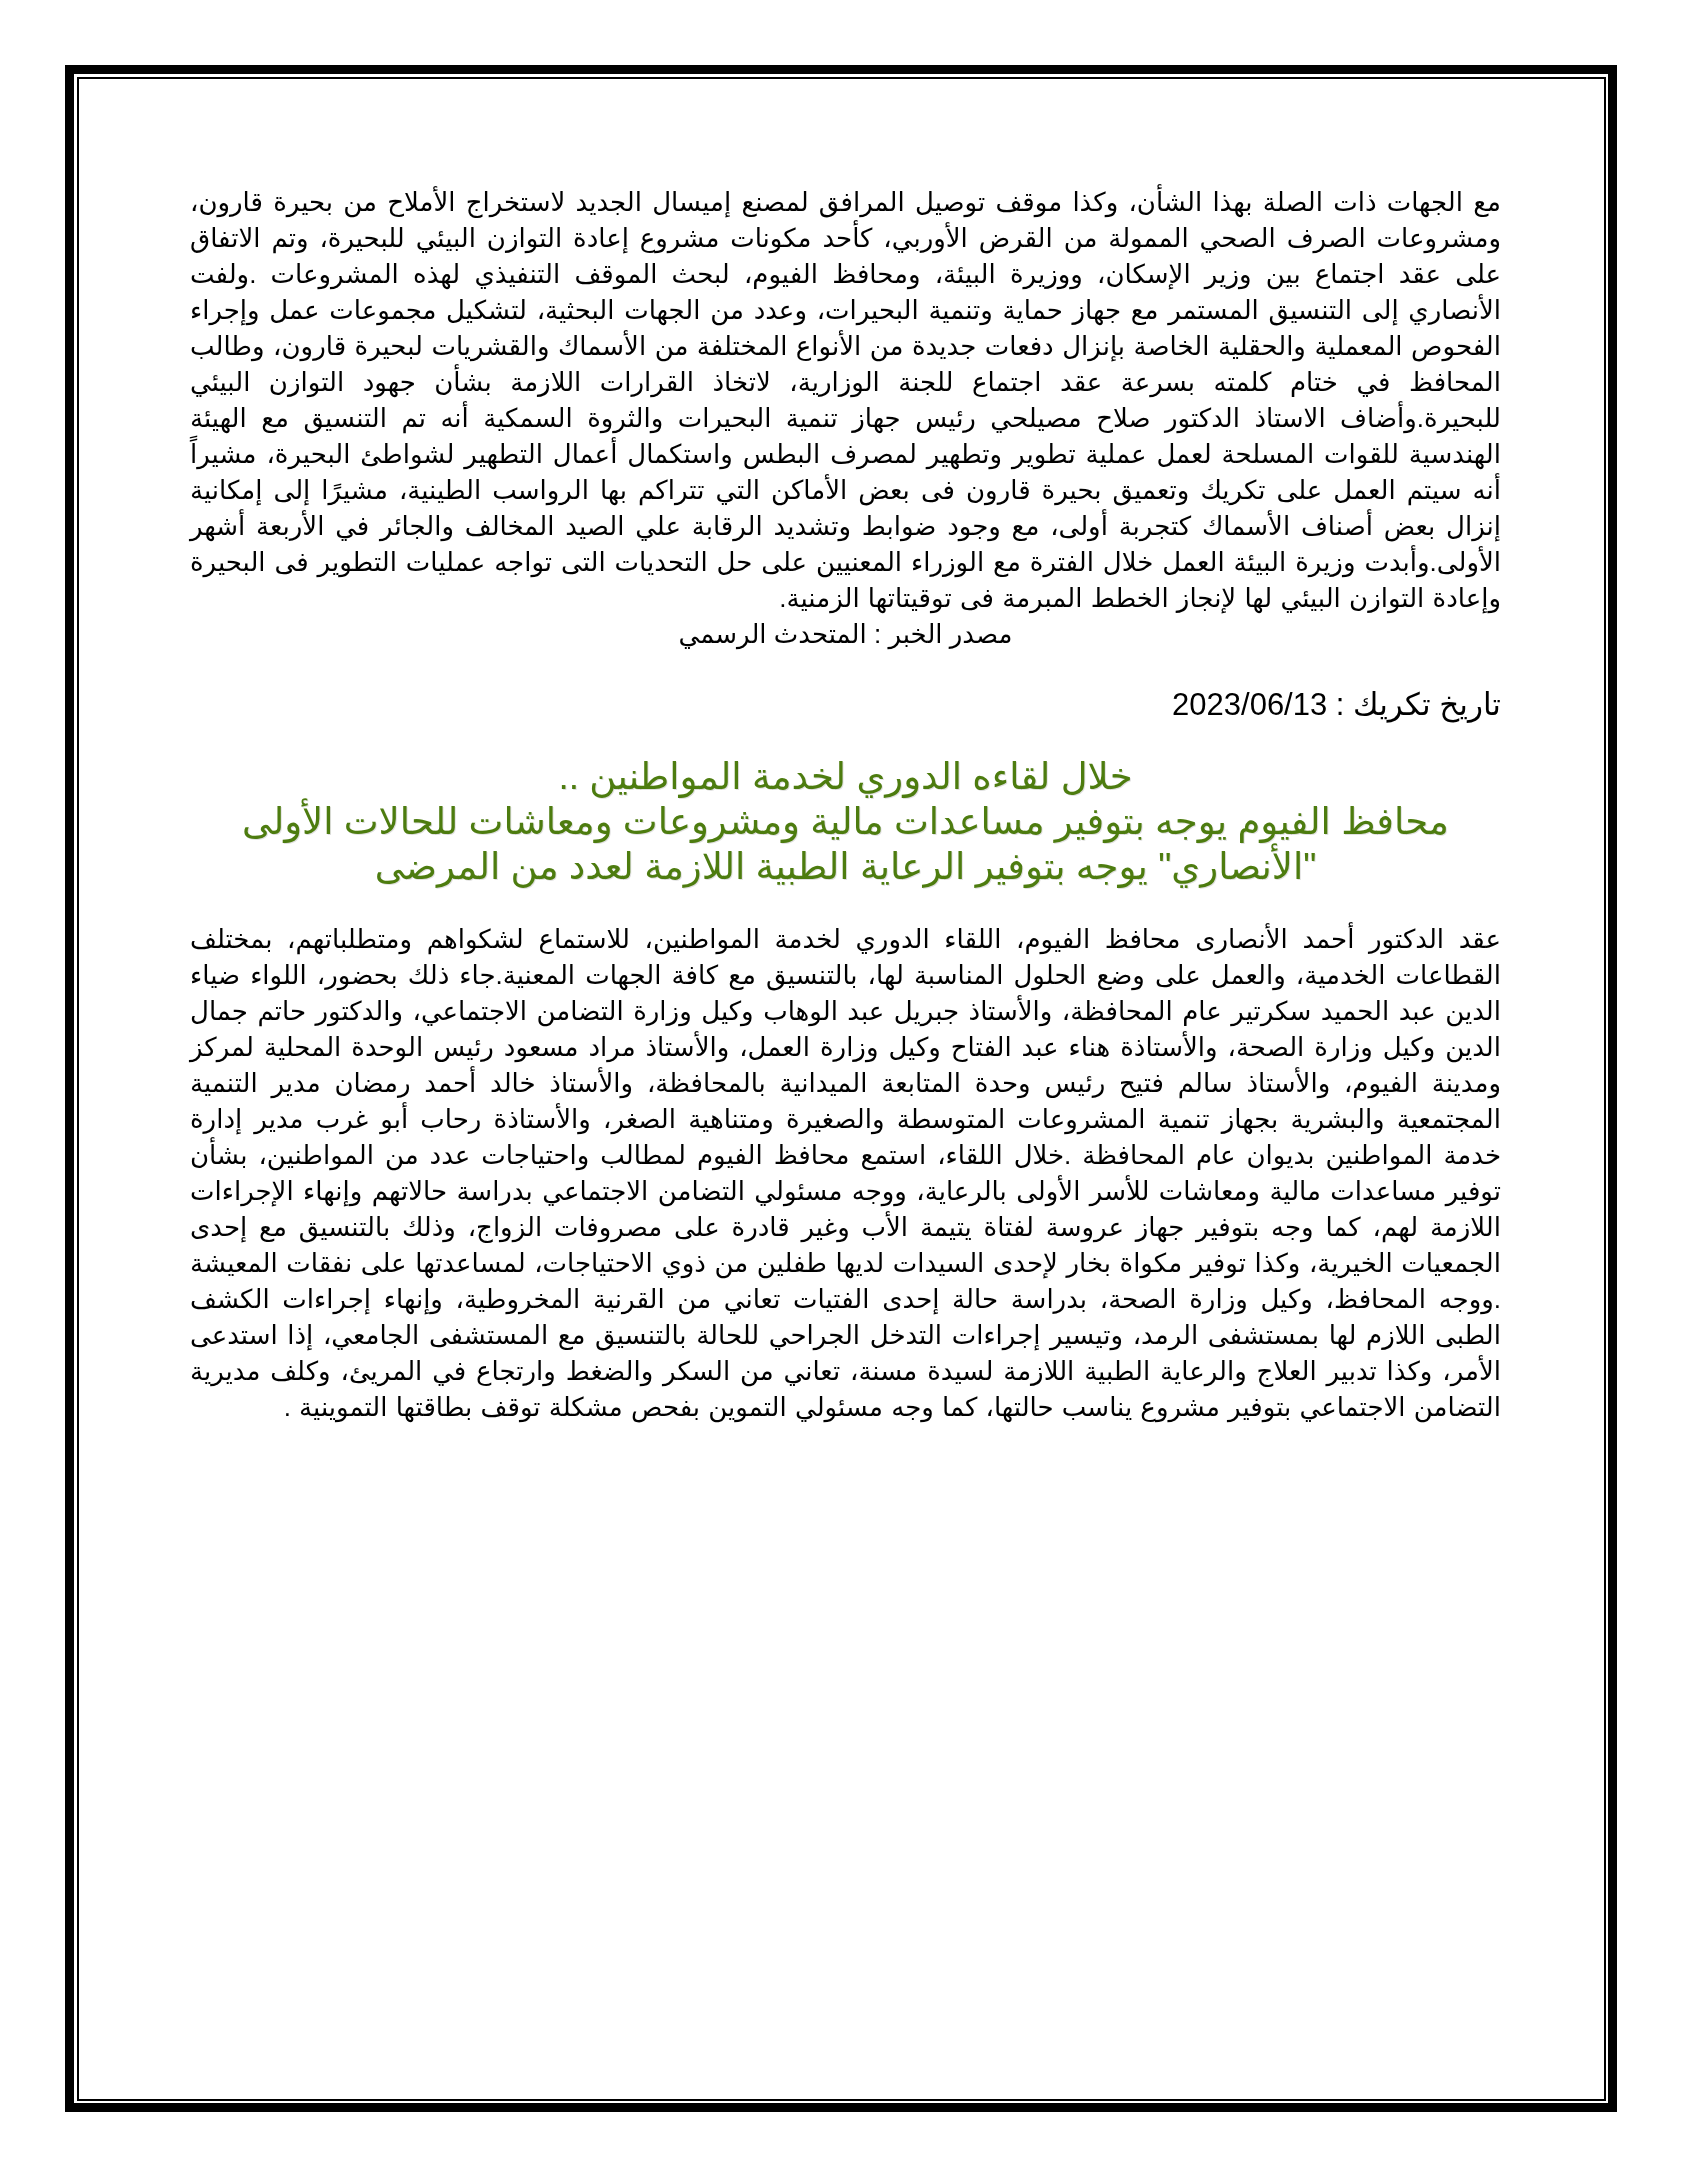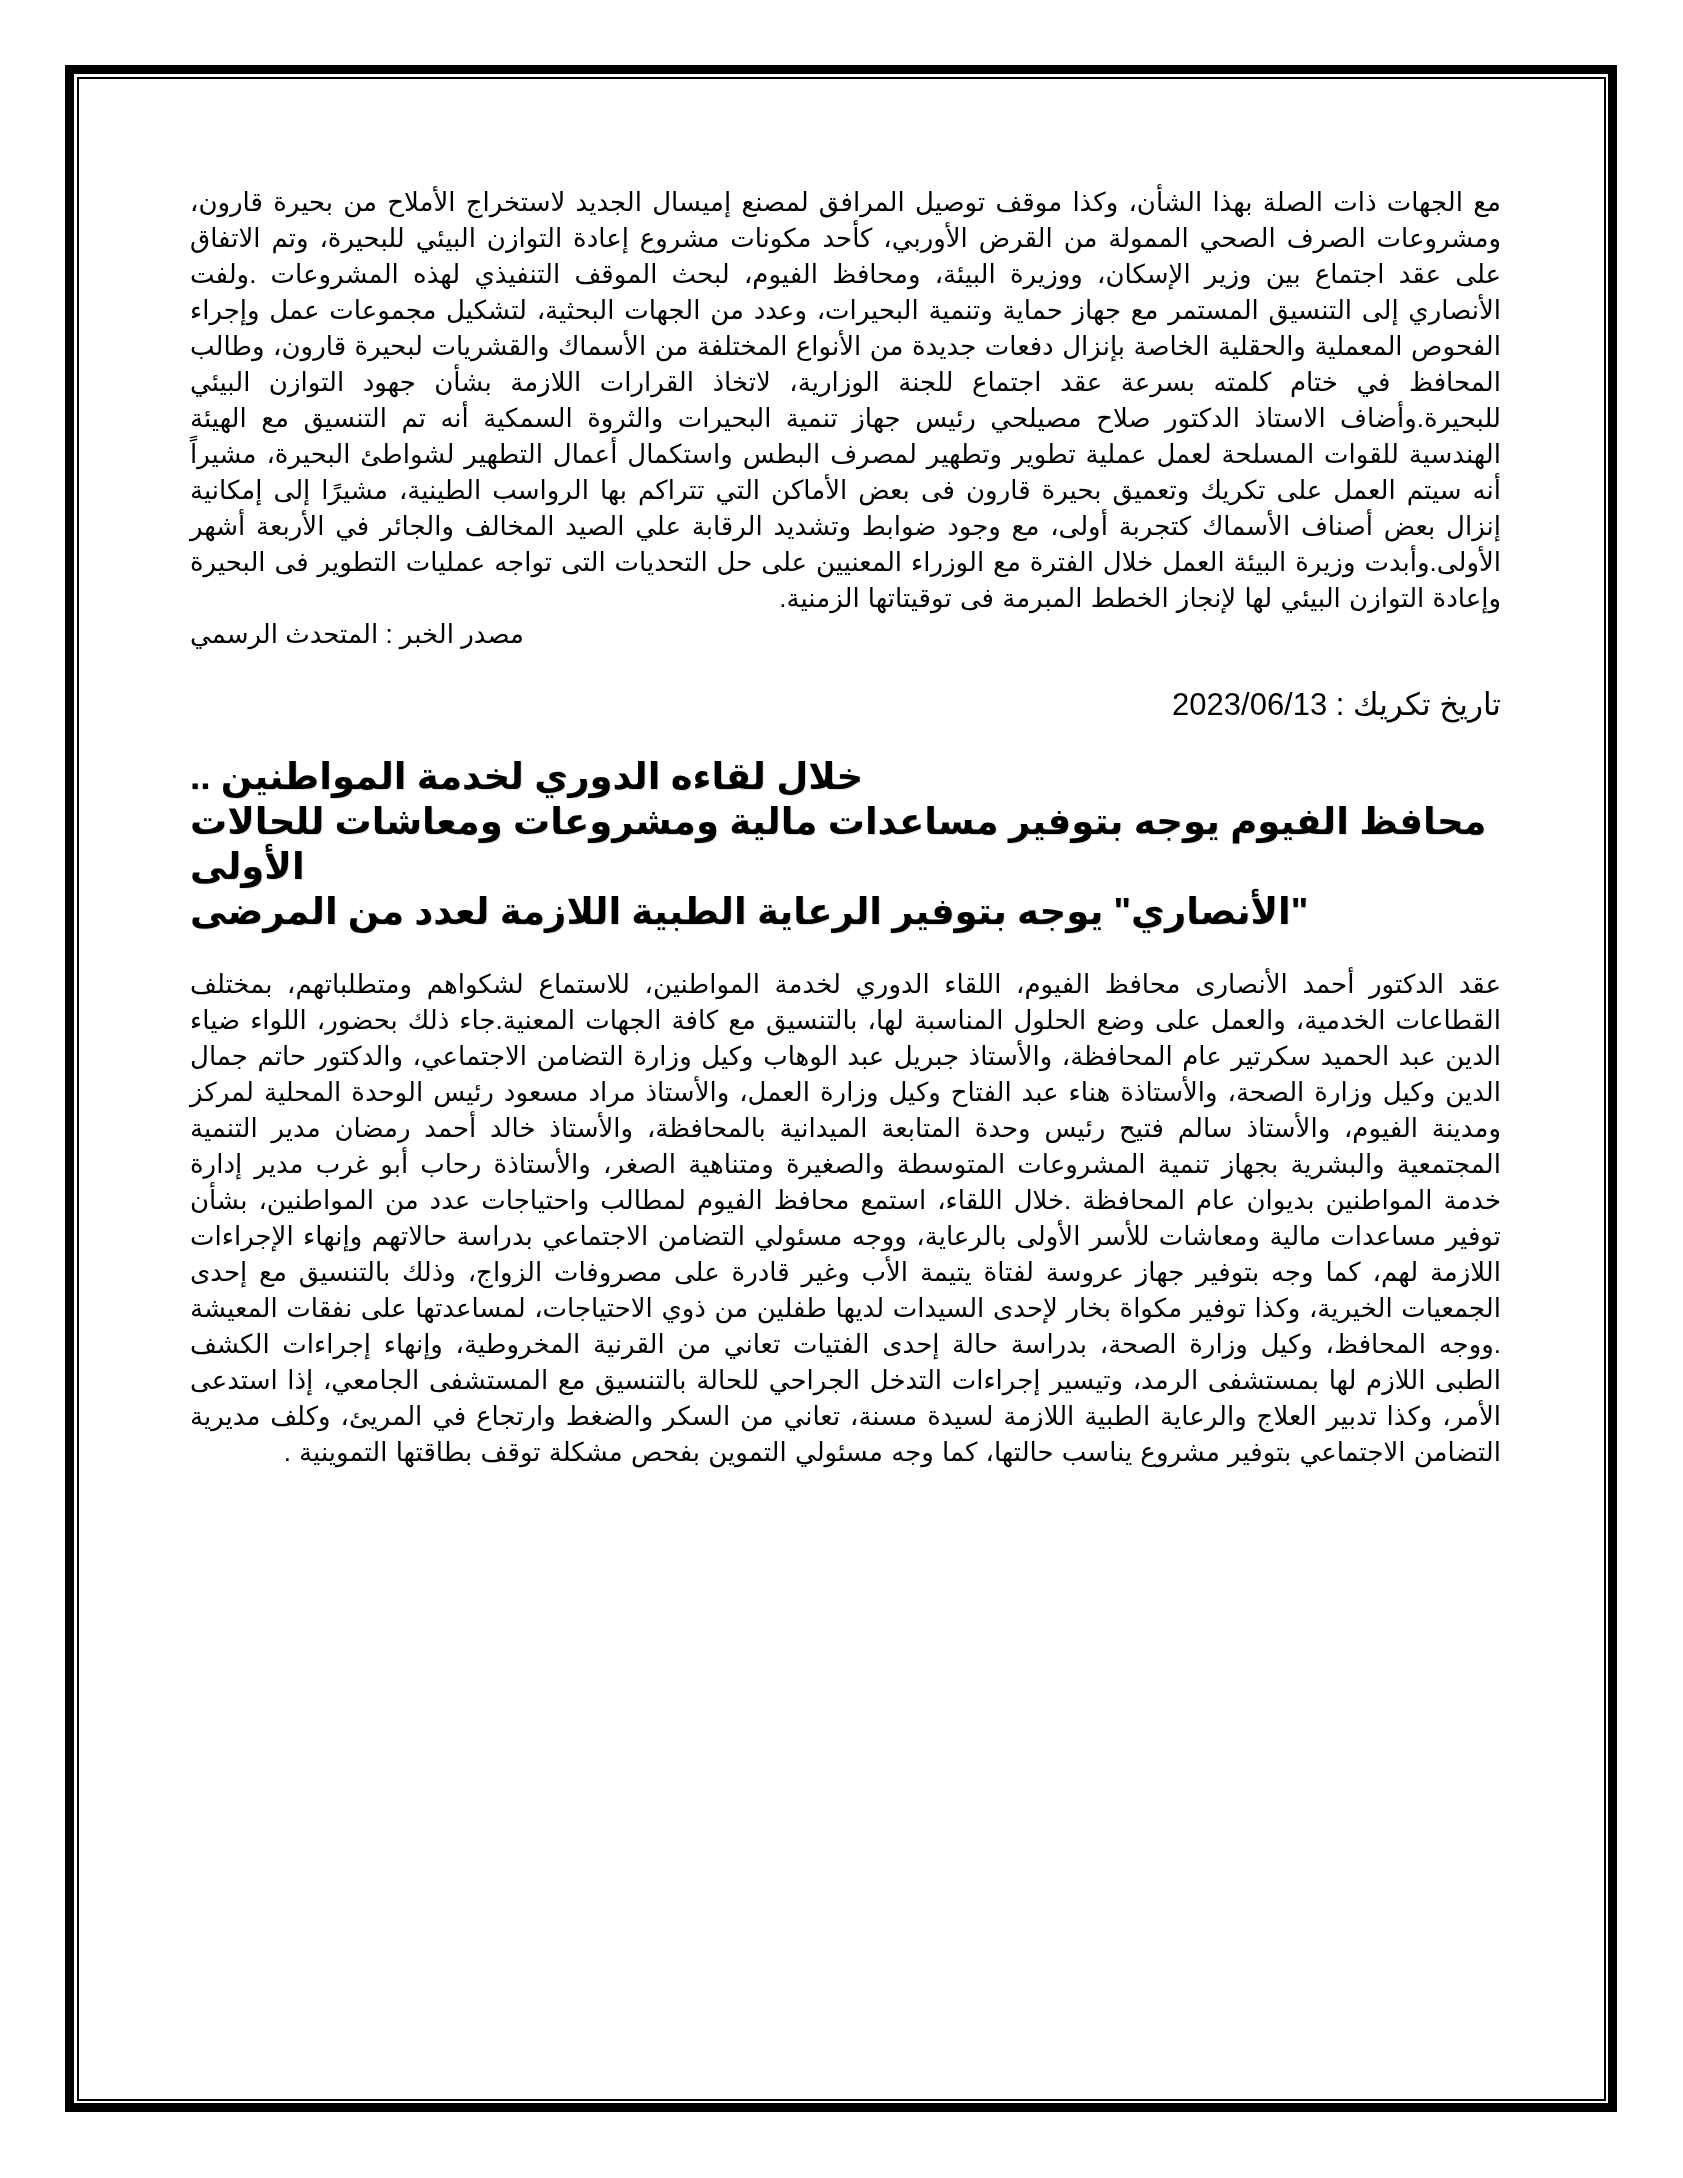--- a/index.html
+++ b/index.html
@@ -45,33 +45,33 @@
     font-size: 26px;
     line-height: 36px;
     text-align: justify;
     text-align-last: right;
     word-spacing: 1px;
   }
   .meta-line {
     margin: 0;
     font-size: 26px;
     line-height: 36px;
-    text-align: left;
+    text-align: center;
   }
   .date-line {
     margin: 34px 0 0 0;
     font-size: 31px;
     line-height: 38px;
     text-align: right;
   }
   .headline-block {
     margin-top: 30px;
-    text-align: left;
-    color: #000000;
-    font-weight: bold;
+    text-align: center;
+    color: #4d7c0f;
+    font-weight: normal;
     font-size: 37px;
     line-height: 45px;
     text-shadow: 1px 1px 0 rgba(0,0,0,0.12);
   }
   .headline-block div {
     margin: 0;
   }
   .second-para {
     margin-top: 32px;
   }

